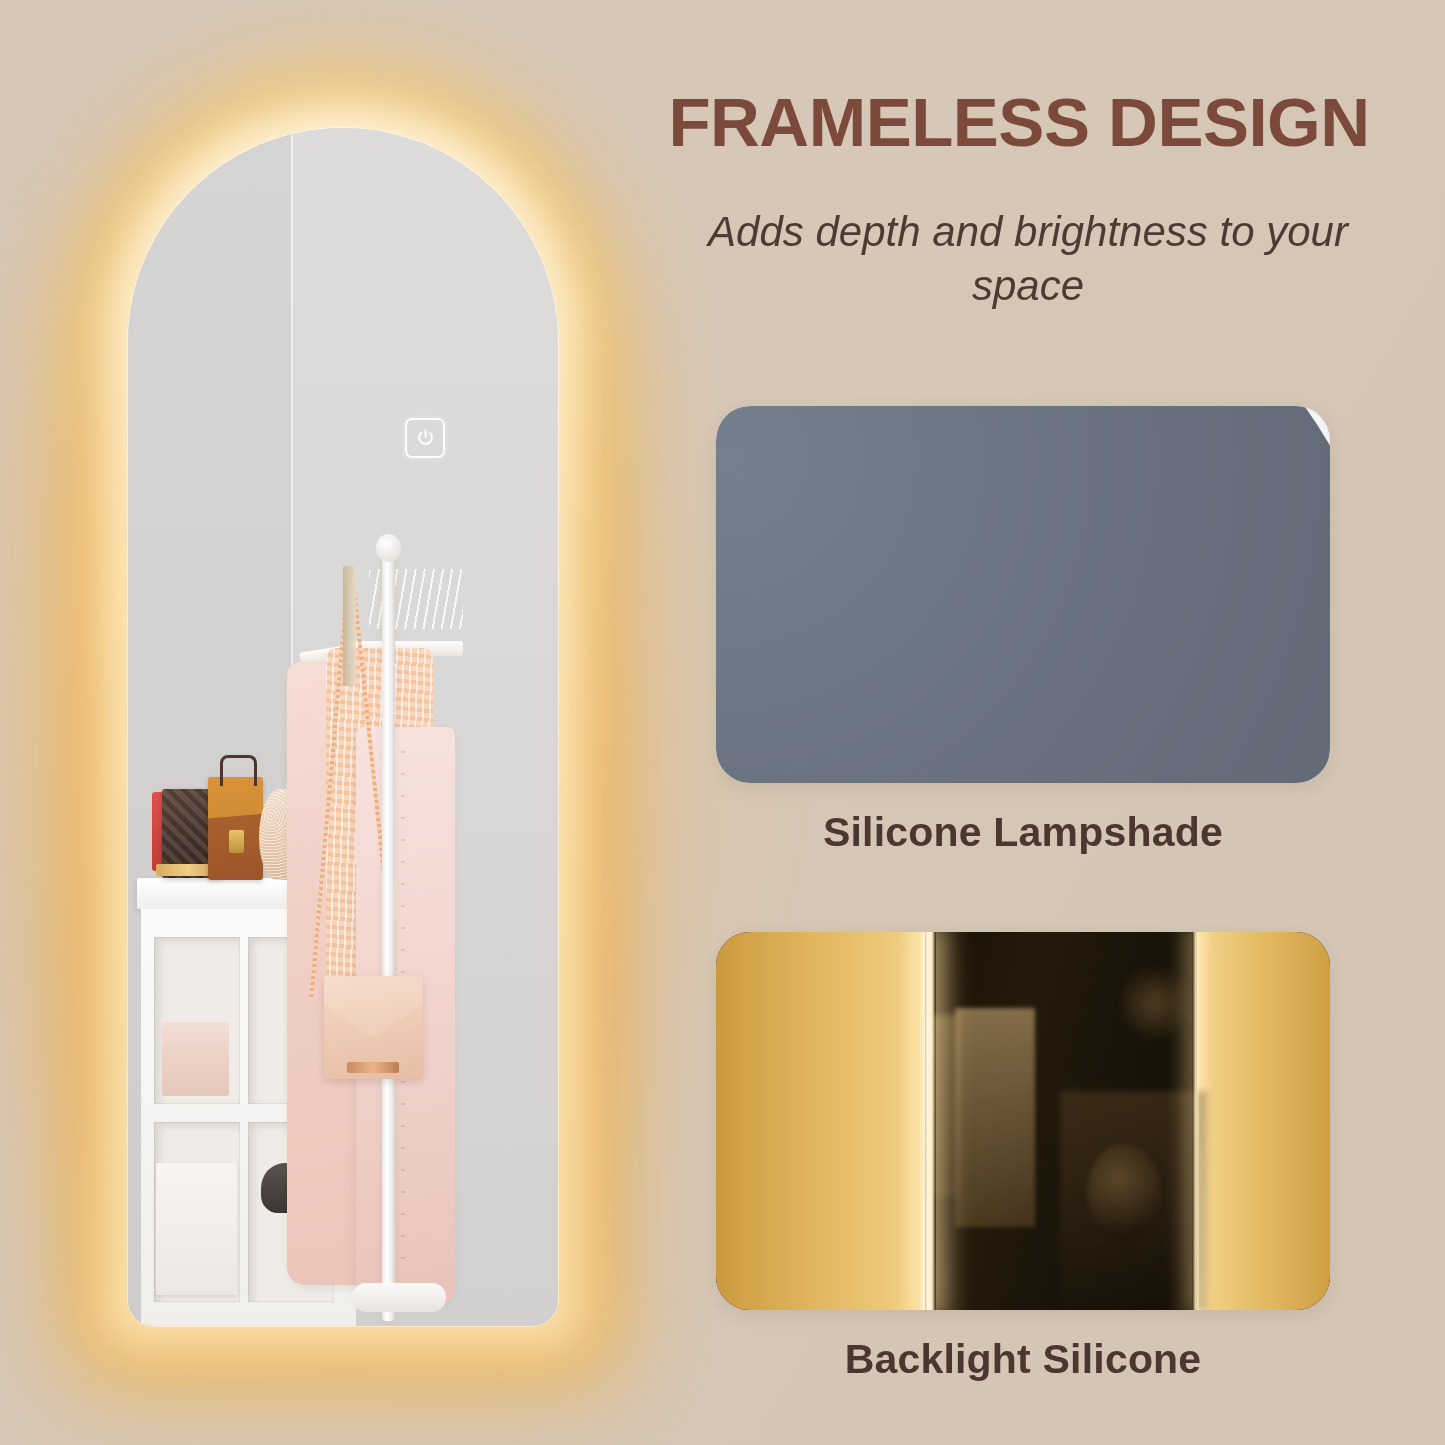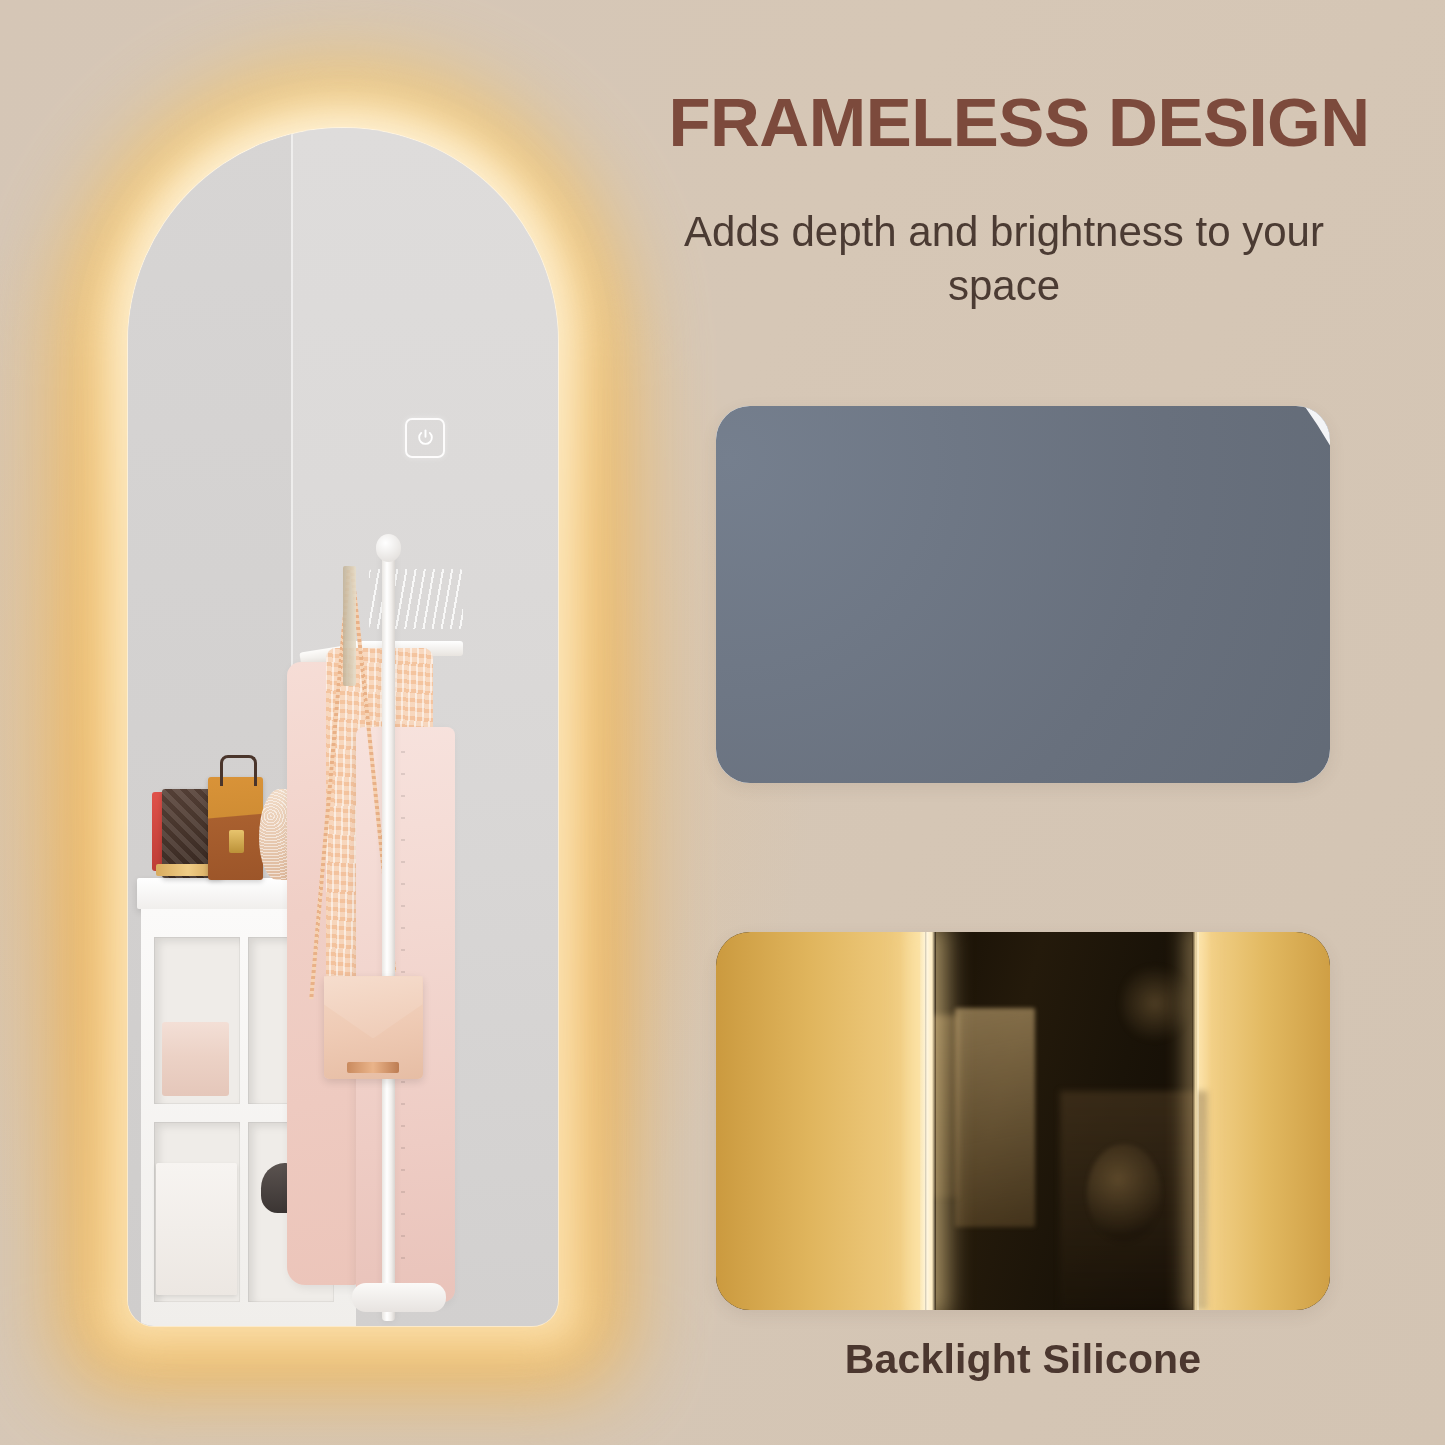--- a/index.html
+++ b/index.html
@@ -144,23 +144,24 @@
 
   
   #headline{
     position:absolute;left:600px;top:88px;width:838px;
     text-align:center;
     font-size:69px;line-height:1;font-weight:700;letter-spacing:-.5px;
     color:#7c4a3c;
     font-family:"Liberation Sans", sans-serif;
   }
   #subheadline{
-    position:absolute;left:624px;top:205px;width:760px;
+    position:absolute;left:648px;top:205px;width:760px;
     text-align:center;font-size:42px;line-height:1.28;font-weight:400;
     color:#4b3b33;
+    font-style:italic;
   }
 
   
   .feature{position:absolute;left:716px;width:614px;}
   .feature .photo{
     width:614px;border-radius:34px;overflow:hidden;position:relative;
     box-shadow:0 5px 16px rgba(90,70,55,.10);
   }
   .feature .caption{
     margin-top:26px;text-align:center;
@@ -316,20 +317,21 @@
 
   <div class="feature" id="feature-lampshade">
     <div class="photo">
       <div class="ls-white"></div>
       <div class="ls-grey"></div>
       <div class="ls-rim-dark"></div>
       <div class="ls-rim-white"></div>
       <div class="ls-rim-edge"></div>
       <div class="ls-hilite"></div>
     </div>
+    <div class="caption">Silicone Lampshade</div>
   </div>
 
   <div class="feature" id="feature-backlight">
     <div class="photo">
       <div class="bl-base"></div>
       <div class="bl-wall-l"></div>
       <div class="bl-wall-r"></div>
       <div class="bl-panel"></div>
       <div class="bl-refl-frame"></div>
       <div class="bl-refl-door"></div>

